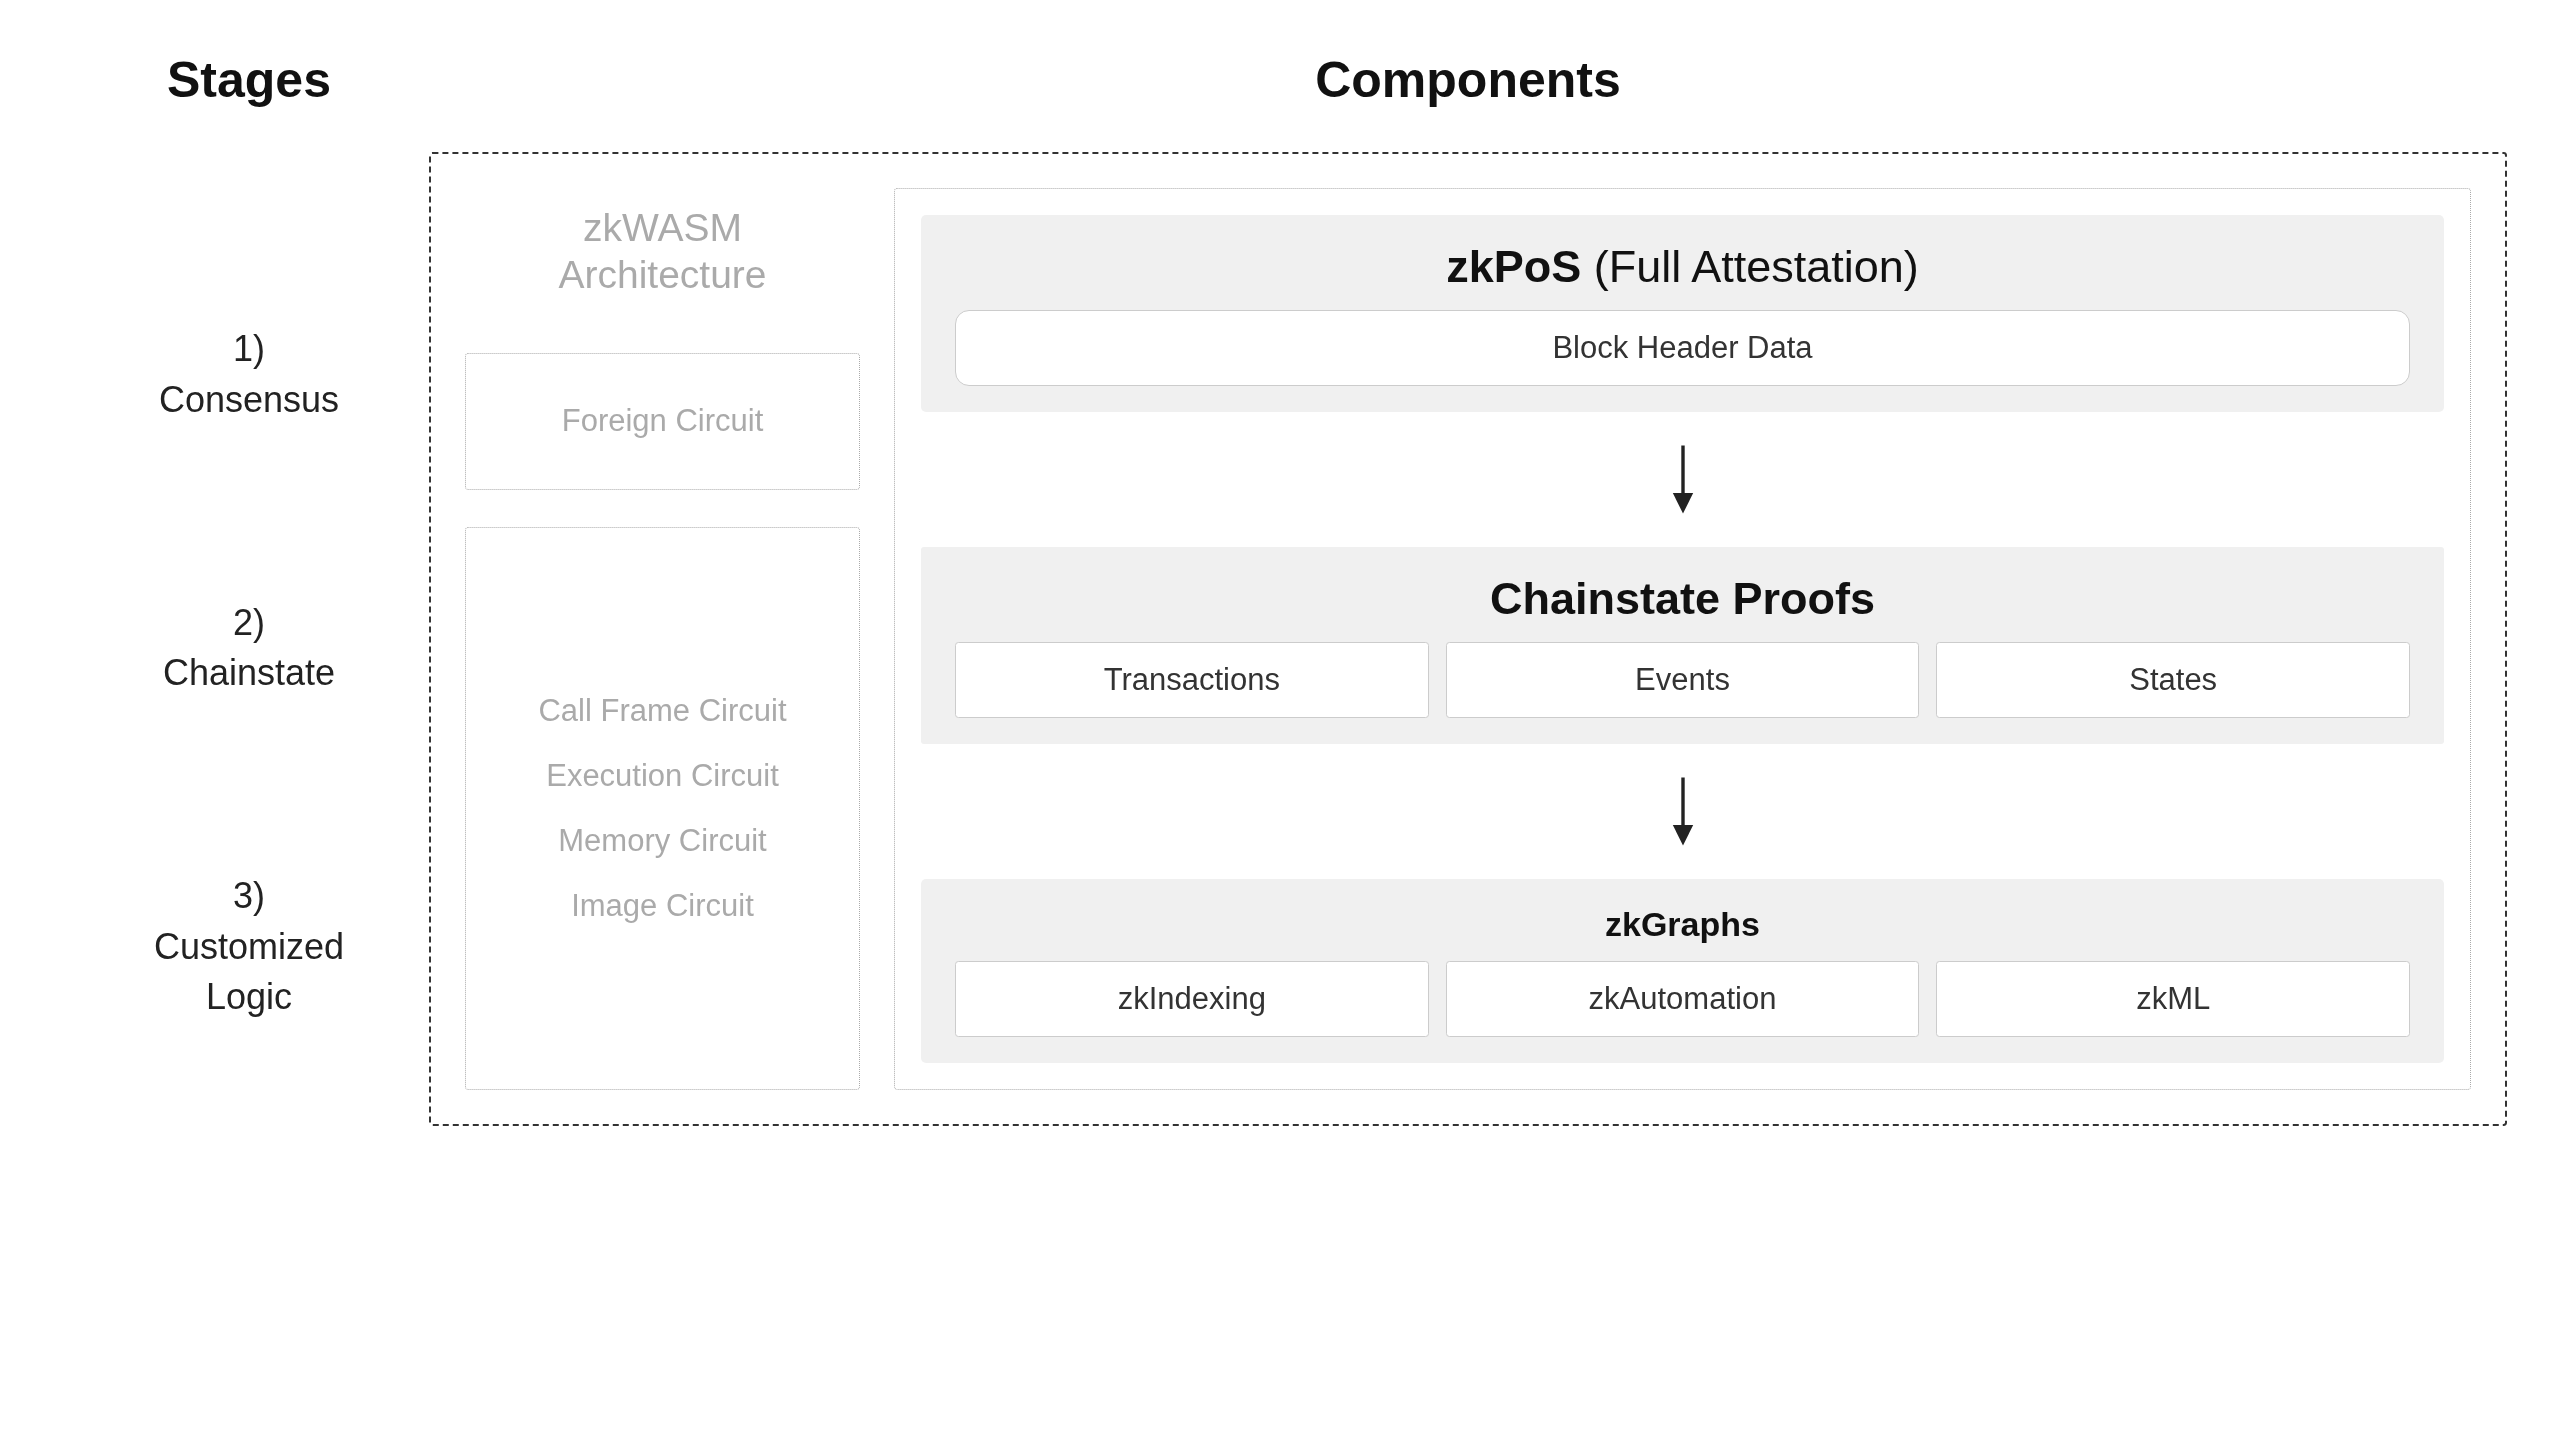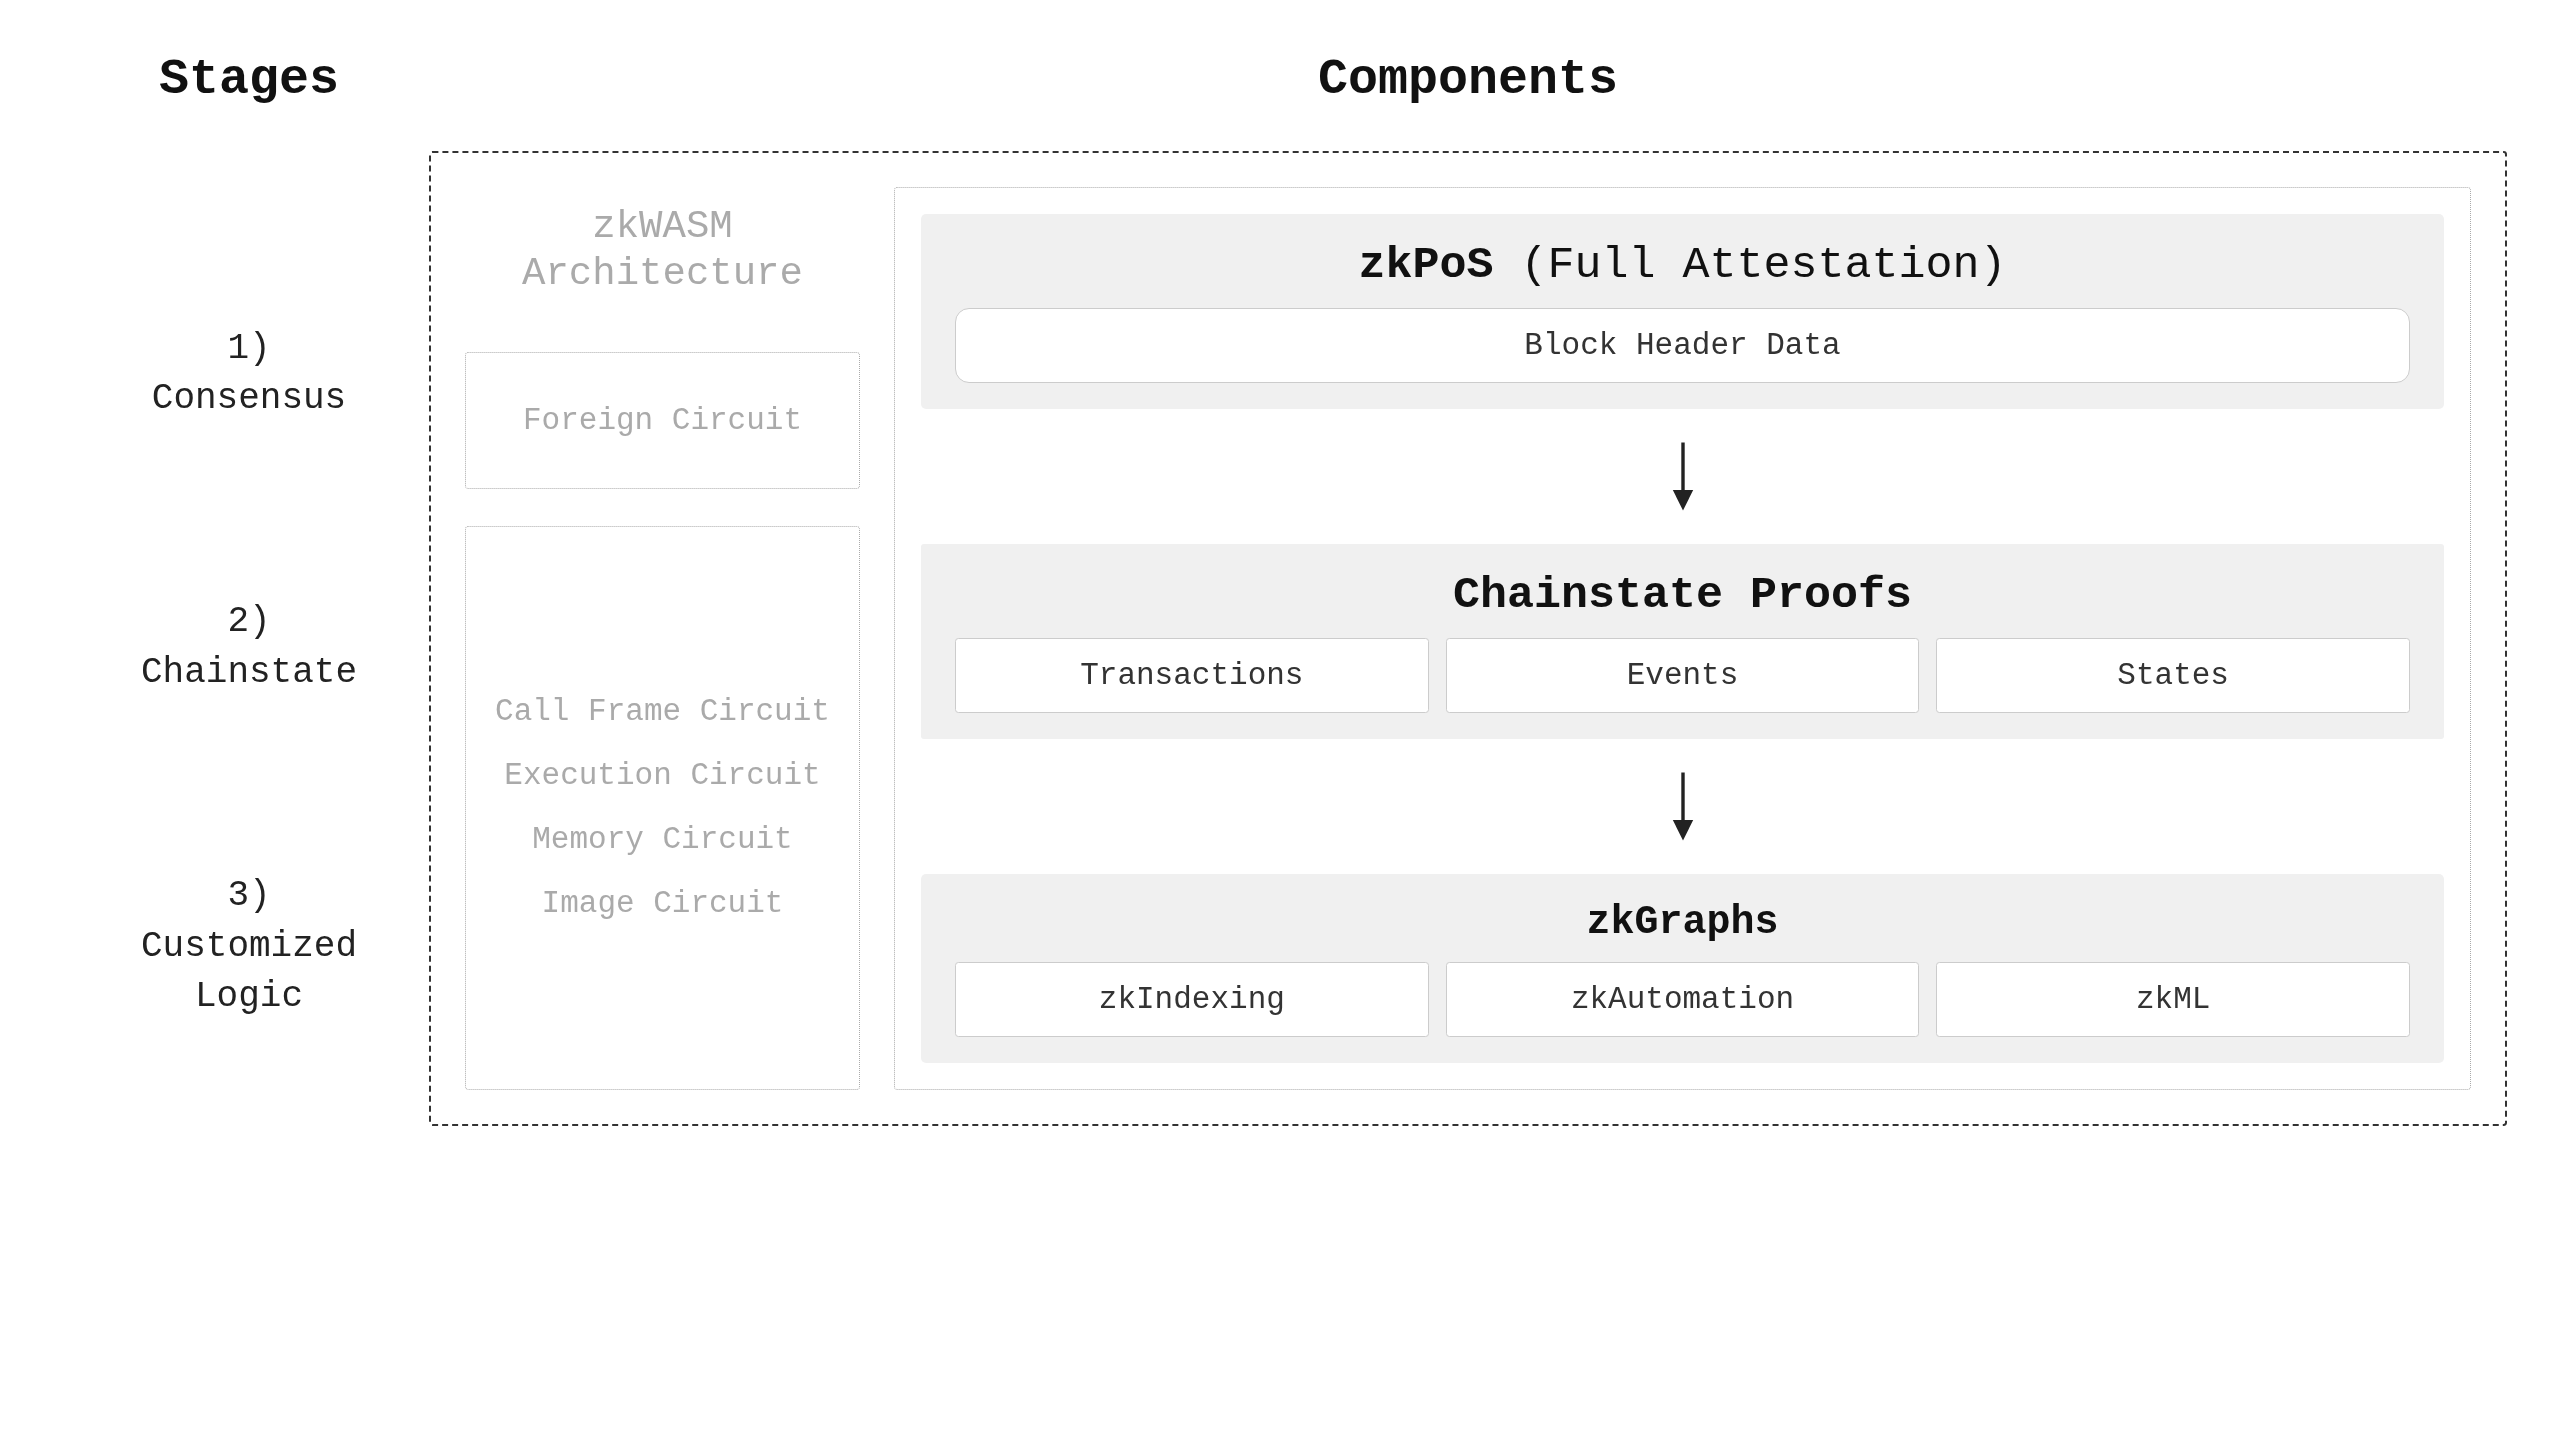--- a/index.html
+++ b/index.html
@@ -13,21 +13,20 @@
       align-items: flex-start;
       justify-content: center;
       padding: 51px 69px;
     }
 
     .diagram-wrapper {
       width: 100%;
       display: flex;
       flex-direction: column;
       align-items: center;
-      font-family: Liberation Mono, monospace;
     }
 
     
     .header-row {
       display: flex;
       width: 100%;
       margin-bottom: 43px;
     }
 
     .header-stages {
@@ -213,21 +212,21 @@
     }
 
     
     .zkgraphs-section {
       background: #f0f0f0;
       border-radius: 5.1px;
       padding: 26px 34px;
     }
 
     .zkgraphs-title {
-      font-size: 40px;
+      font-size: 34px;
       font-weight: 700;
       color: #111;
       text-align: center;
       margin-bottom: 17px;
     }
 
     .graph-items-row {
       display: flex;
       gap: 17px;
       justify-content: center;

